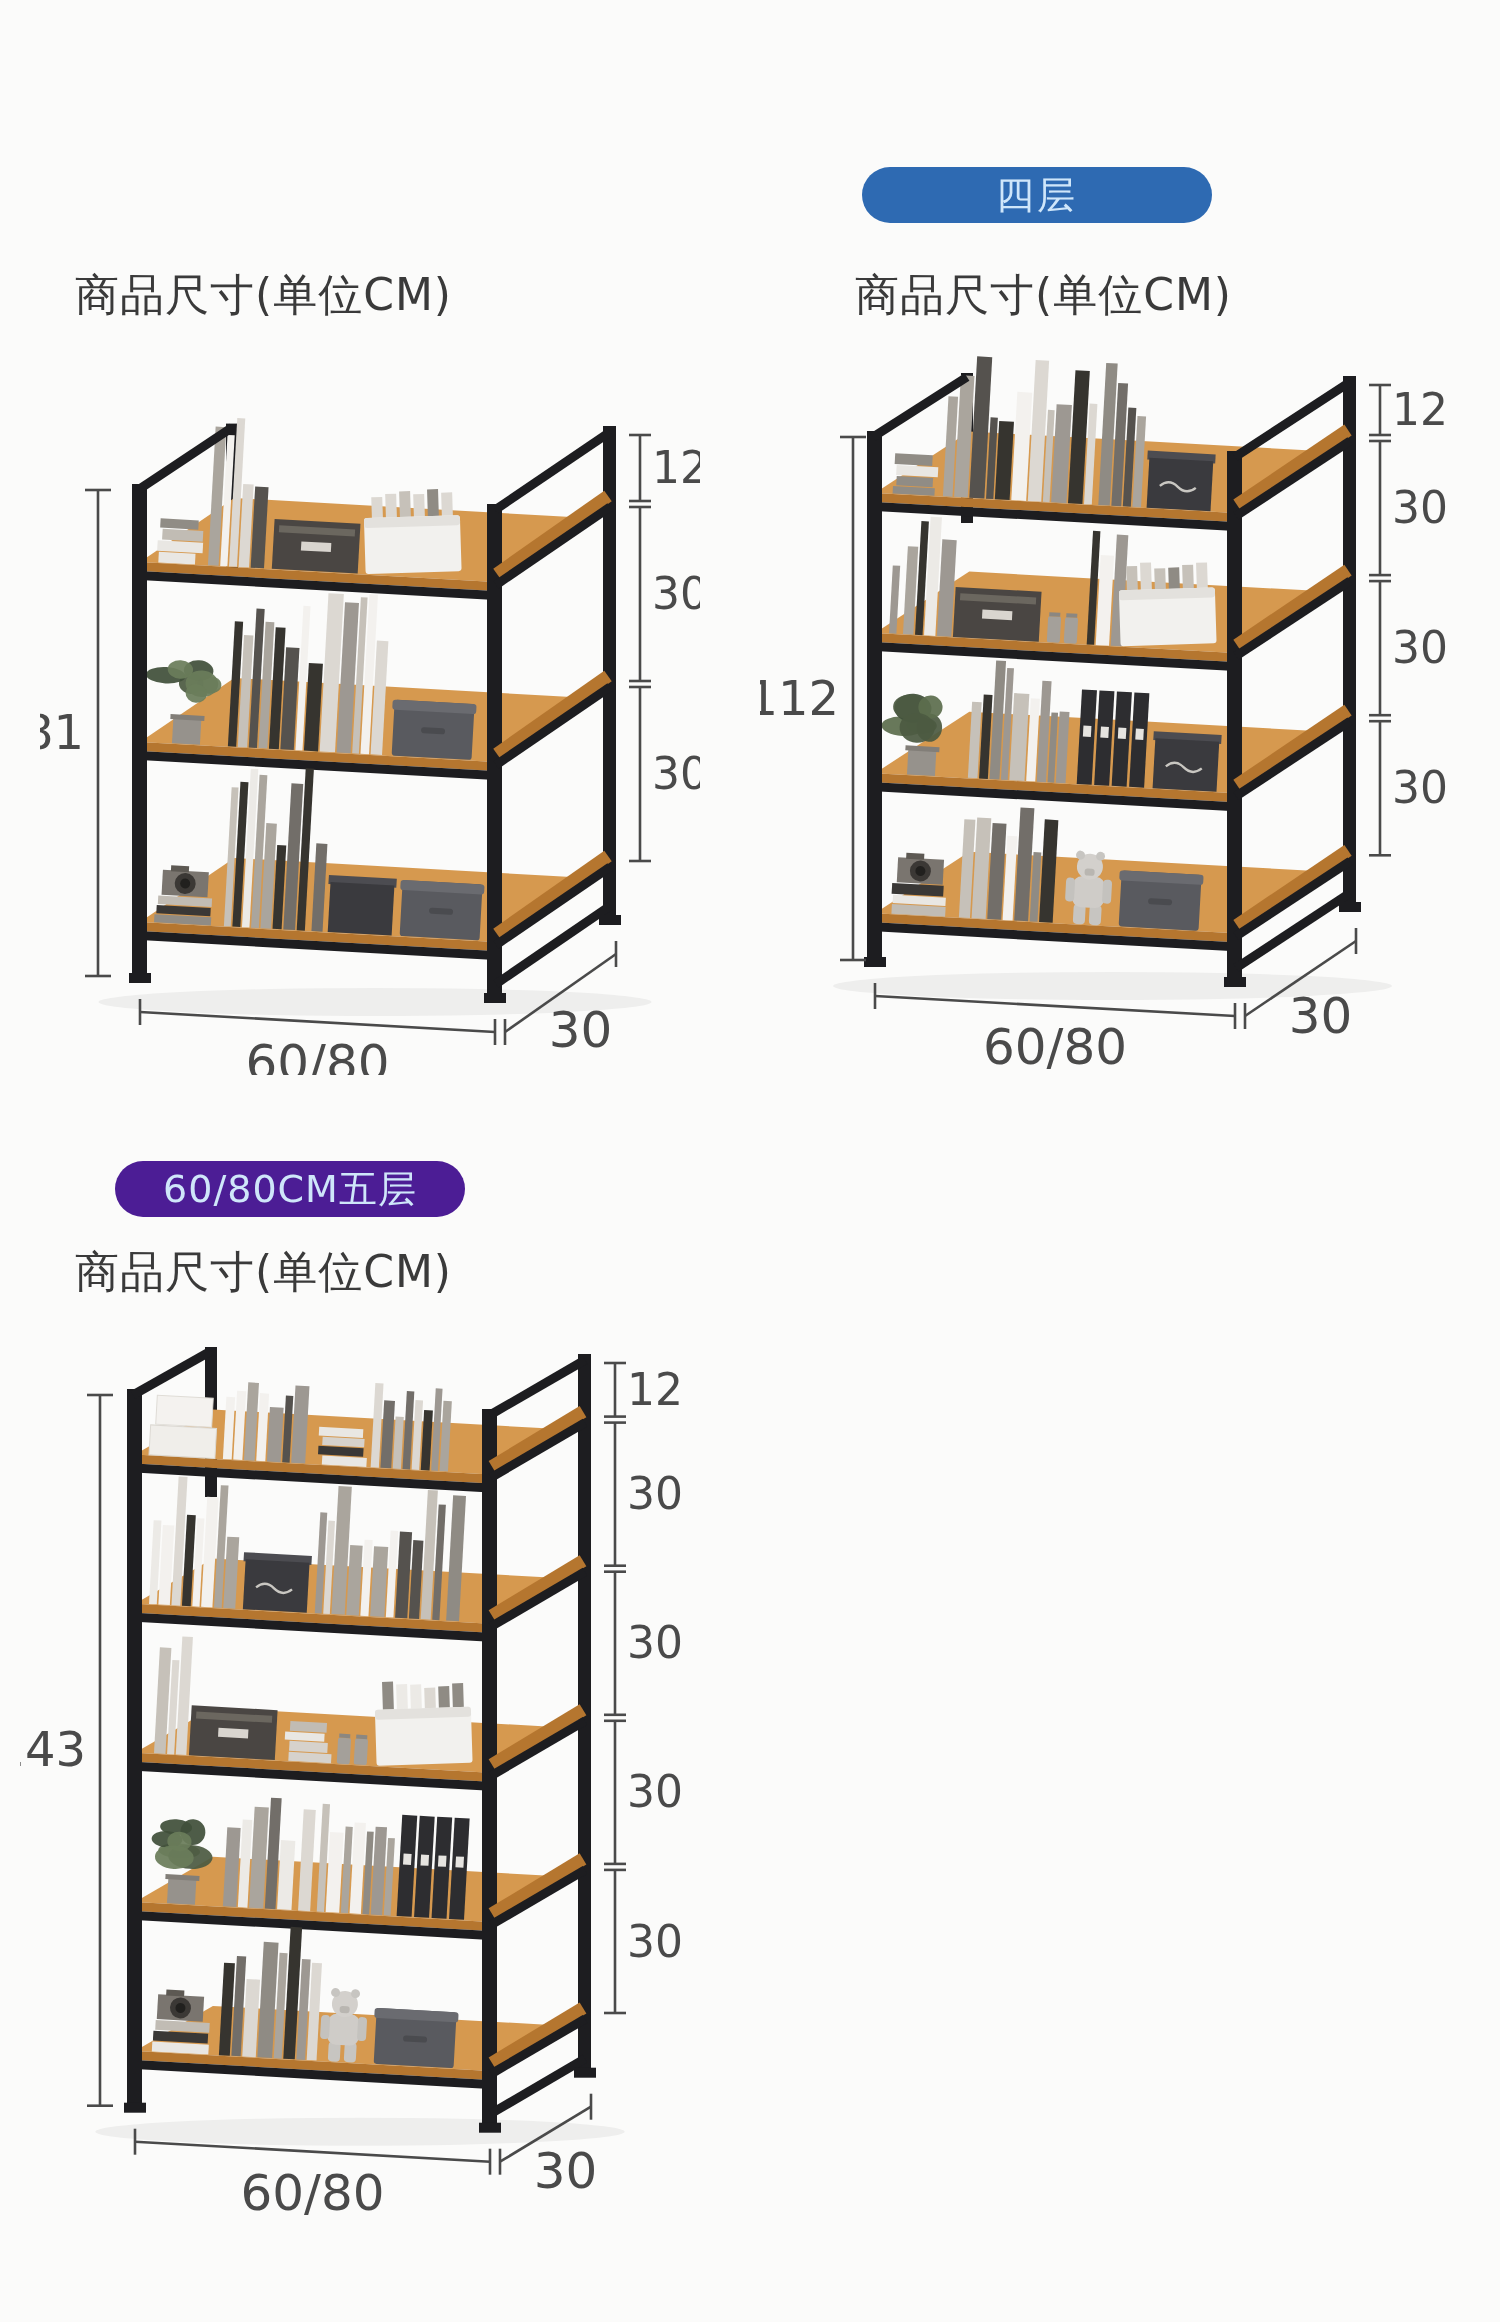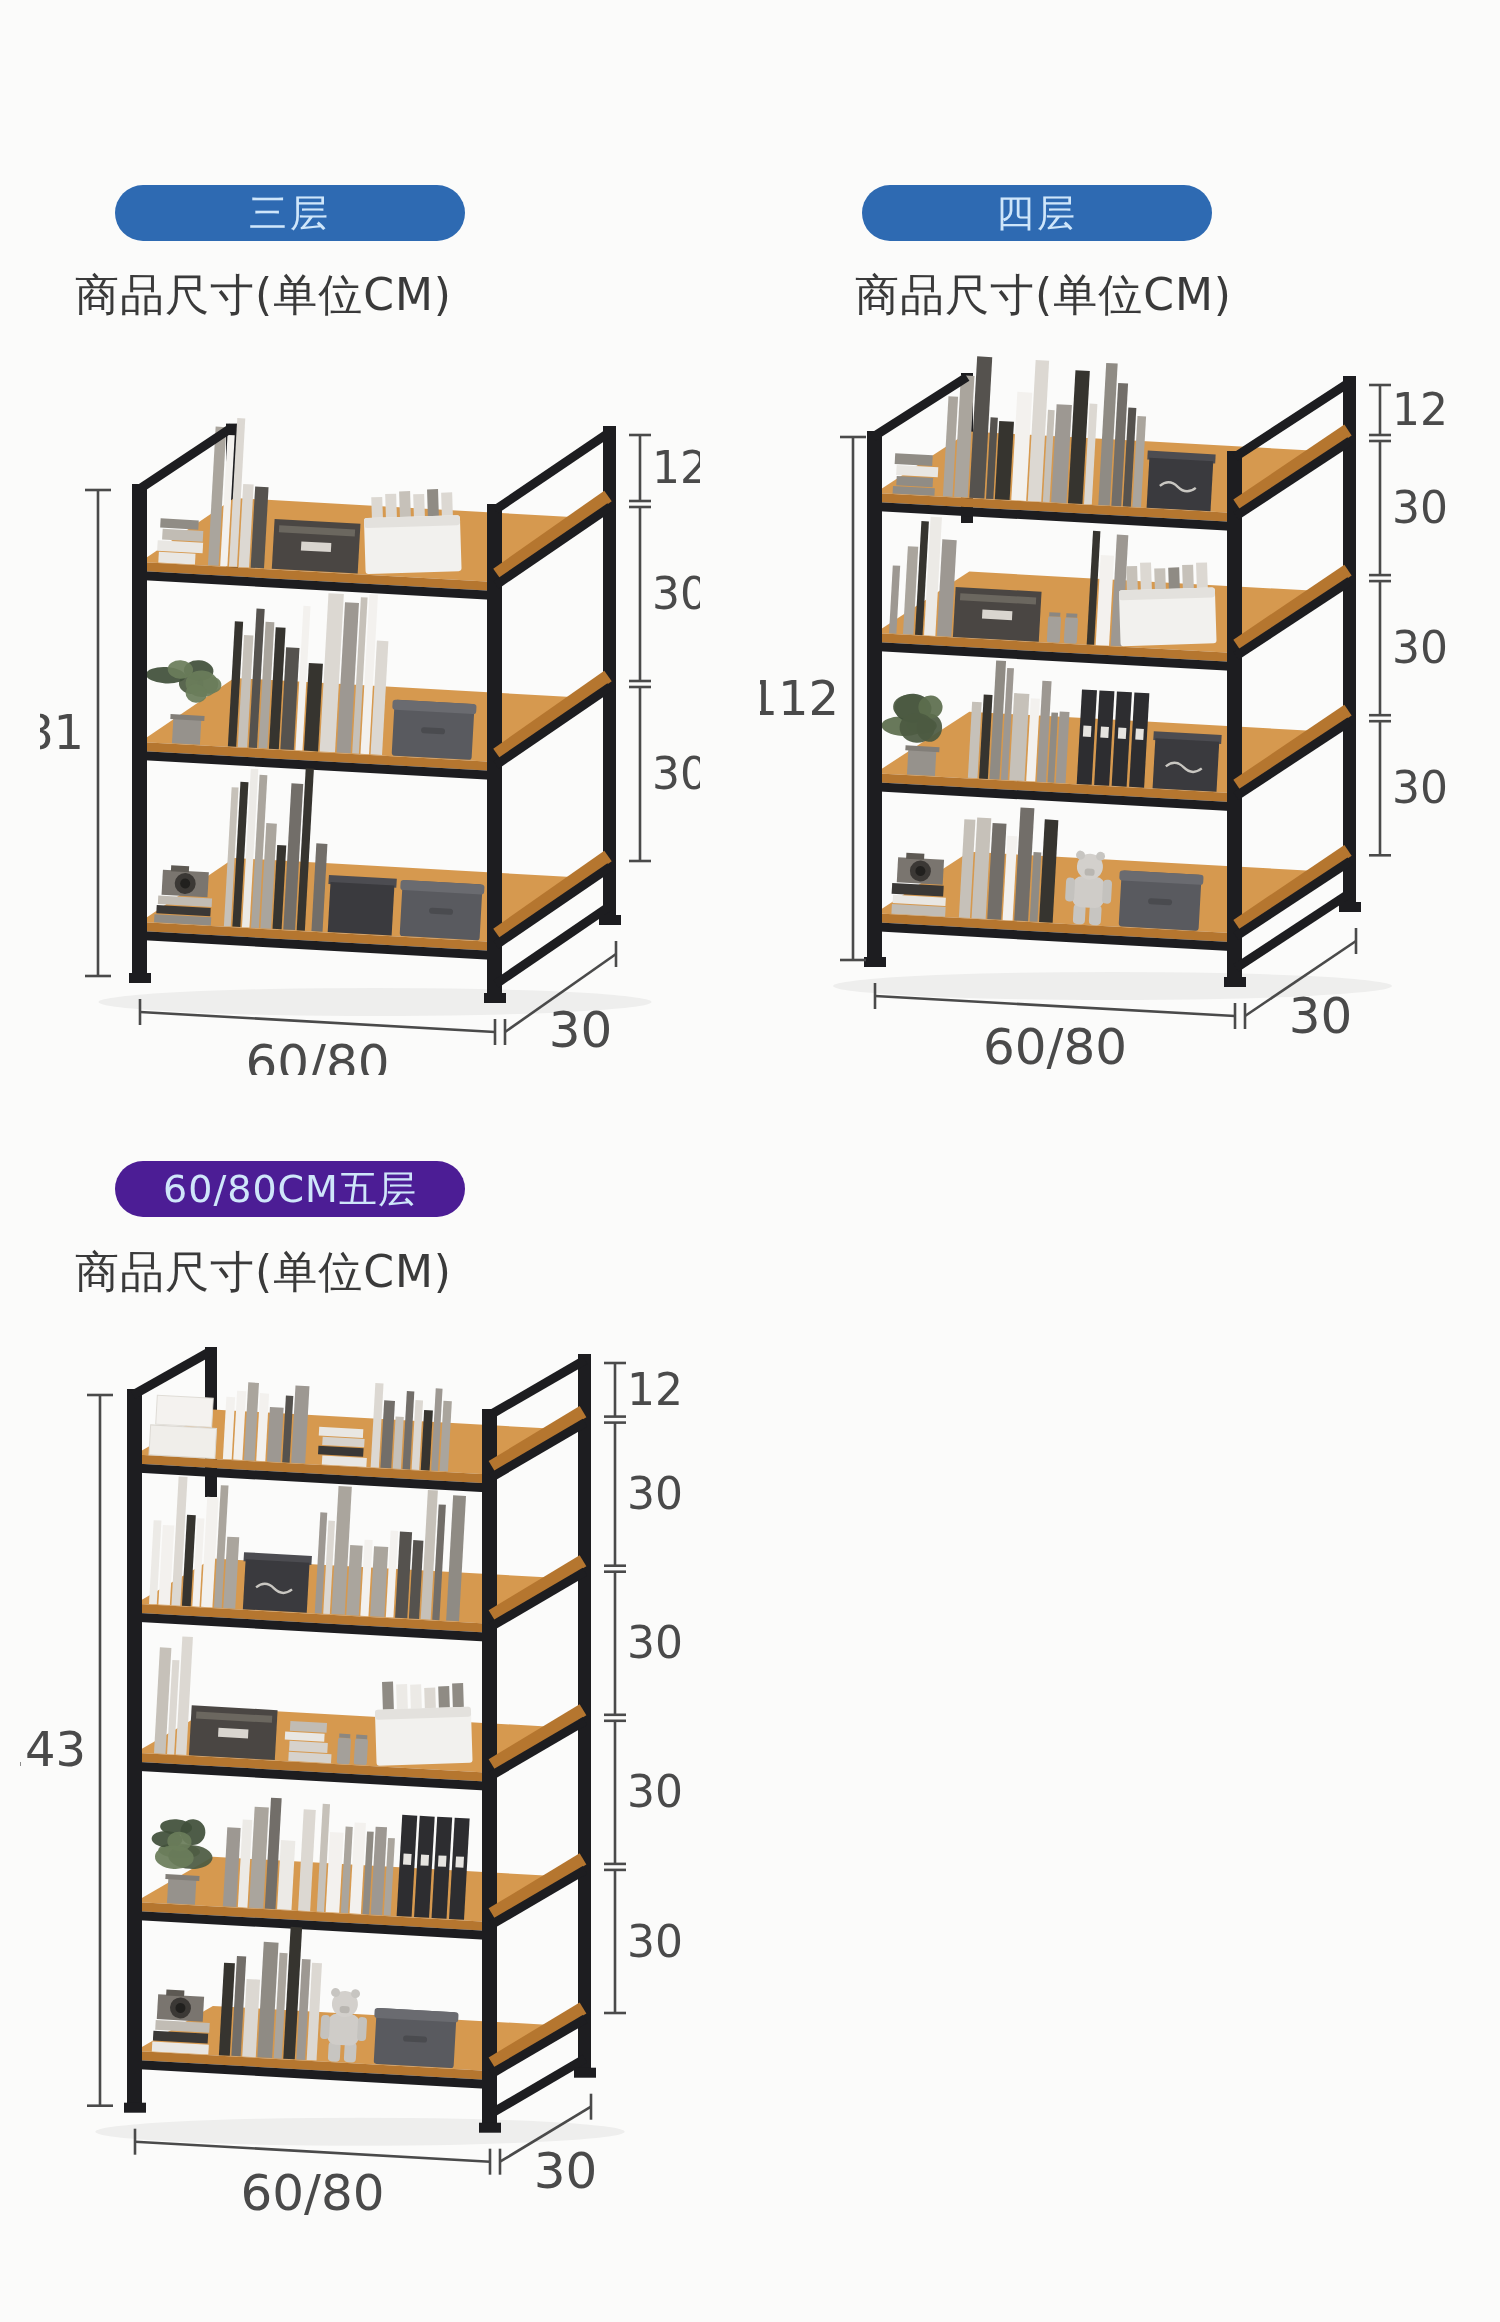--- a/index.html
+++ b/index.html
@@ -3,38 +3,37 @@
 <meta charset="utf-8">
 <style>
   html,body{margin:0;padding:0;background:#ffffff;}
   .page{position:relative;width:1500px;height:2322px;background:#fbfbfa;overflow:hidden;
         font-family:"DejaVu Sans","Liberation Sans",sans-serif;}
   .page-title{position:absolute;left:45px;top:14px;margin:0;font-size:58px;font-weight:600;
         color:#3d3d3d;letter-spacing:2px;}
   .badge{position:absolute;height:56px;border-radius:28px;display:flex;align-items:center;
         justify-content:center;font-size:38px;font-weight:500;letter-spacing:3px;}
   .badge-1{left:115px;top:185px;width:350px;}
-  .badge-2{left:862px;top:185px;width:350px;}
+  .badge-2{left:862px;top:167px;width:350px;}
   .badge-3{left:115px;top:1161px;width:350px;letter-spacing:1px;}
   .heading{position:absolute;font-size:44px;color:#3a3a3a;letter-spacing:1px;}
   .heading-1{left:75px;top:266px;}
   .heading-2{left:855px;top:266px;}
   .heading-3{left:75px;top:1243px;}
   .figure{position:absolute;}
   .figure-1{left:40px;top:330px;width:660px;height:745px;}
   .figure-2{left:760px;top:240px;width:730px;height:865px;}
   .figure-3{left:20px;top:1330px;width:710px;height:915px;}
   svg{display:block;}
 </style>
 </head>
 <body>
 
 <div class="page">
 
-  <div class="badge badge-1" style="background: rgb(46, 106, 178); color: rgb(207, 230, 250);">三层</div>
   <div class="heading heading-1">商品尺寸(单位CM)</div>
   <div class="figure figure-1">
       <svg width="660" height="745" viewBox="0 0 660 745" font-family="DejaVu Sans, Liberation Sans, sans-serif">
         <ellipse cx="335.0" cy="672.0" rx="276.5" ry="14" fill="#000000" opacity="0.05"></ellipse>
         <rect x="186.0" y="93.6" width="12.0" height="150.0" fill="#1d1d20"></rect>
         <rect x="563.0" y="96.0" width="13.0" height="492.0" fill="#1d1d20"></rect>
         <polygon points="100.0,232.0 455.0,252.0 549.3,188.0 194.3,168.0" fill="#d6994f"></polygon>
         <polygon points="100.0,232.0 455.0,252.0 455.0,261.0 100.0,241.0" fill="#b5762f"></polygon>
         <polygon points="100.0,241.0 455.0,261.0 455.0,270.0 100.0,250.0" fill="#1d1d20"></polygon>
         <polygon points="100.0,412.0 455.0,432.0 549.3,368.0 194.3,348.0" fill="#d6994f"></polygon>

